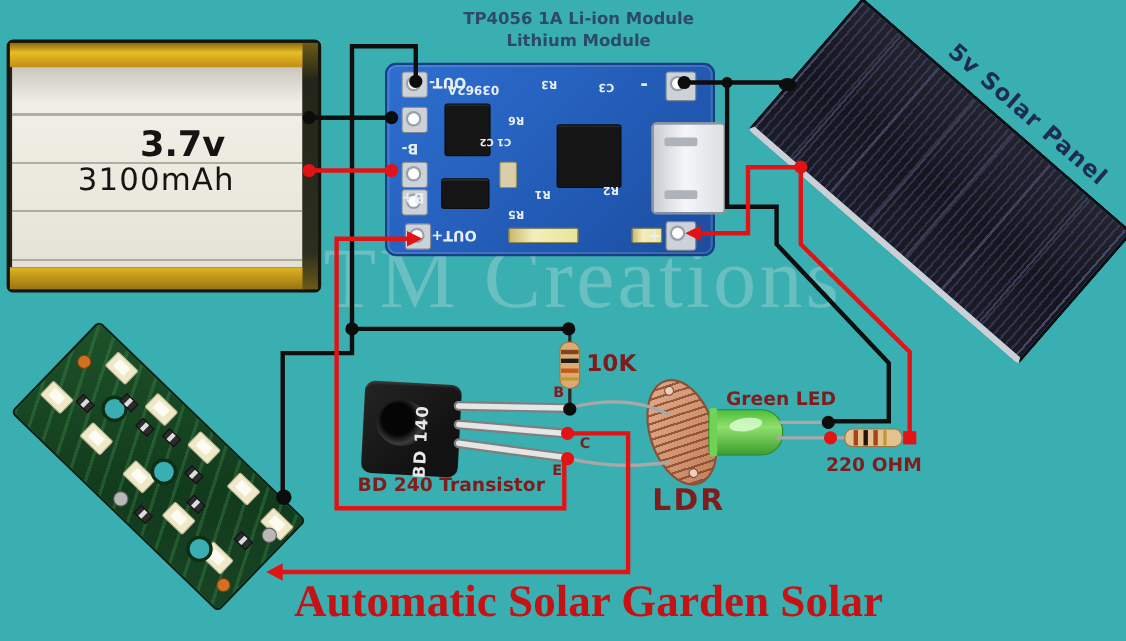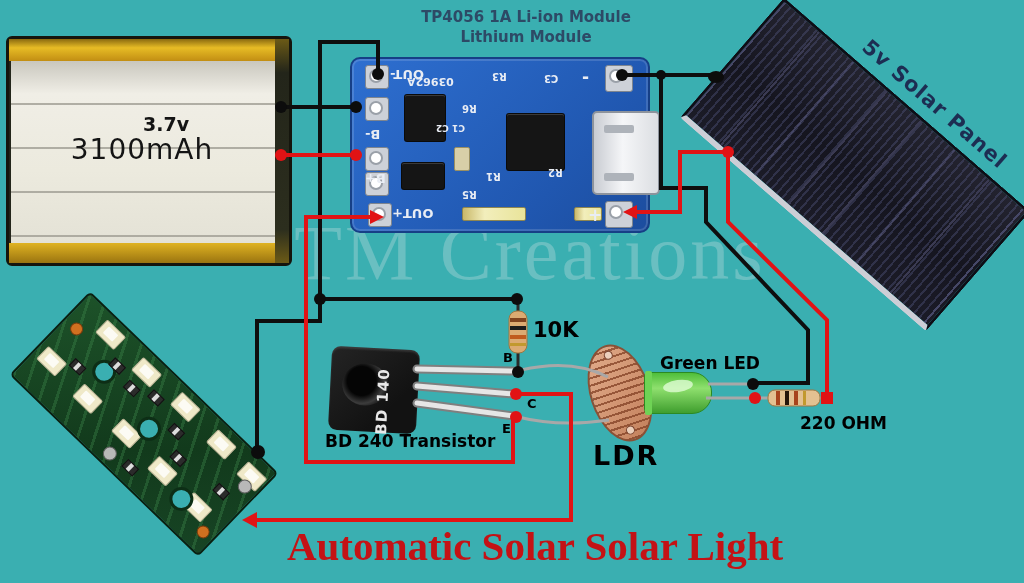--- a/index.html
+++ b/index.html
@@ -1,33 +1,33 @@
 <!DOCTYPE html>
 <html><head>
 <meta charset="utf-8">
 <style>
   html,body{margin:0;padding:0;background:#2a8c8e;}
   .stage{position:relative;width:1024px;height:583px;overflow:hidden;background:#3aafb1;
          font-family:"DejaVu Sans","Liberation Sans",sans-serif;}
   .abs{position:absolute;}
-  .lbl{position:absolute;color:#000000;font-weight:bold;z-index:6;white-space:nowrap;}
+  .lbl{position:absolute;color:#7f1d1d;font-weight:bold;z-index:6;white-space:nowrap;}
   
   .watermark{position:absolute;left:120px;top:208px;width:820px;text-align:center;z-index:1;
     font-family:"Liberation Serif",serif;font-size:78px;color:#cfe2e4;opacity:.32;letter-spacing:3px;}
   
   .battery{left:6px;top:36px;width:280px;height:224px;border:3px solid #15150d;border-radius:6px;
     background:#23251a;z-index:2;}
   .bat-gold-top{position:absolute;left:0;top:0;right:12px;height:22px;background:linear-gradient(180deg,#8a6a10,#e7bc25 40%,#c28e13);}
   .bat-gold-bot{position:absolute;left:0;bottom:0;right:12px;height:20px;background:linear-gradient(180deg,#e0b322,#9a7410);}
   .bat-body{position:absolute;left:2px;top:22px;right:14px;bottom:20px;background:
      repeating-linear-gradient(180deg,rgba(180,178,168,0) 0 42px,rgba(160,158,148,.8) 42px 44px),
      linear-gradient(180deg,#c9c7be,#f0eee6 18%,#eceade 60%,#e4e2d6);}
   .bat-side{position:absolute;right:0;top:0;width:14px;height:100%;background:linear-gradient(180deg,#6b5a16,#23251a 15%,#2c2e1e 85%,#6b5a16);}
   .bat-text{position:absolute;left:0;right:14px;top:76px;text-align:center;color:#141414;line-height:1.05;}
-  .bat-v{font-size:19px;font-weight:bold;margin-left:48px;}
+  .bat-v{font-size:32px;font-weight:bold;margin-left:48px;}
   .bat-cap{font-size:28px;font-weight:normal;letter-spacing:1px;}
   .bat-name{font-size:19px;font-weight:600;margin-top:14px;}
   
   .module{left:350px;top:57px;width:296px;height:172px;background:linear-gradient(135deg,#2e6fd0,#2057b0 70%,#1c4d9e);
     border:2px solid #163f86;border-radius:10px;box-shadow:inset 0 0 0 2px rgba(255,255,255,.14);z-index:2;}
   .pad{position:absolute;width:22px;height:22px;background:#cdd1d8;border:1px solid #7e858f;border-radius:3px;}
   .pad::after{content:"";position:absolute;left:5px;top:5px;width:10px;height:10px;border-radius:50%;
     background:#fff;box-shadow:0 0 0 2px #9aa0a8;}
   .ic{position:absolute;background:#151515;border-radius:2px;box-shadow:0 0 0 1px #0a0a0a,inset 0 1px 0 #3a3a3a;}
   .silk{position:absolute;color:#e9edf4;font-size:10px;font-weight:bold;transform:rotate(180deg);}
@@ -263,17 +263,17 @@
       <polygon points="242,520 257,512 257,528"></polygon>
     </g>
   </svg>
 
   <div class="lbl" style="left:533px;top:318px;font-size:21px;">10K</div>
   <div class="lbl" style="left:503px;top:350px;font-size:13px;">B</div>
   <div class="lbl" style="left:527px;top:396px;font-size:13px;">C</div>
   <div class="lbl" style="left:502px;top:421px;font-size:13px;">E</div>
   <div class="lbl" style="left:325px;top:431px;font-size:17px;">BD 240 Transistor</div>
   <div class="lbl" style="left:660px;top:353px;font-size:17px;">Green LED</div>
-  <div class="lbl" style="left:800px;top:413px;font-size:17px;">220 OHM</div>
+  <div class="lbl" style="left:751px;top:413px;font-size:17px;">220 OHM</div>
   <div class="lbl" style="left:593px;top:440px;font-size:27px;letter-spacing:2px;">LDR</div>
 
-  <div class="abs title">Automatic Solar Solar Light</div>
+  <div class="abs title">Automatic Solar Garden Solar</div>
 </div>
 
 </body></html>

